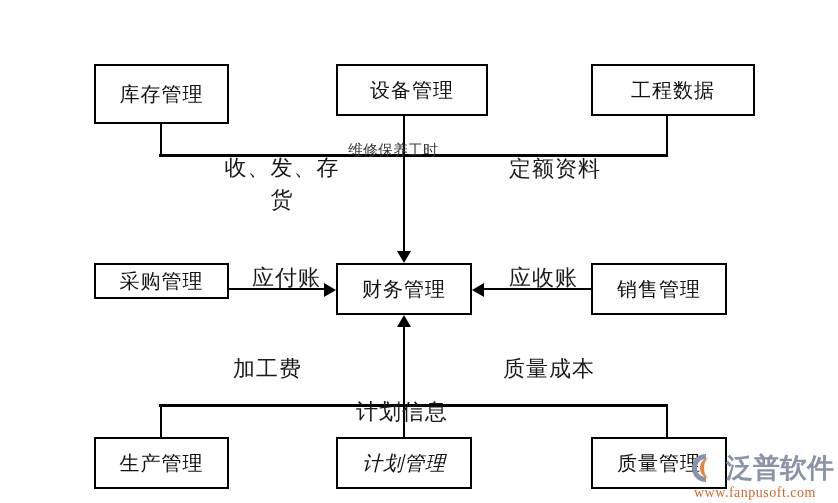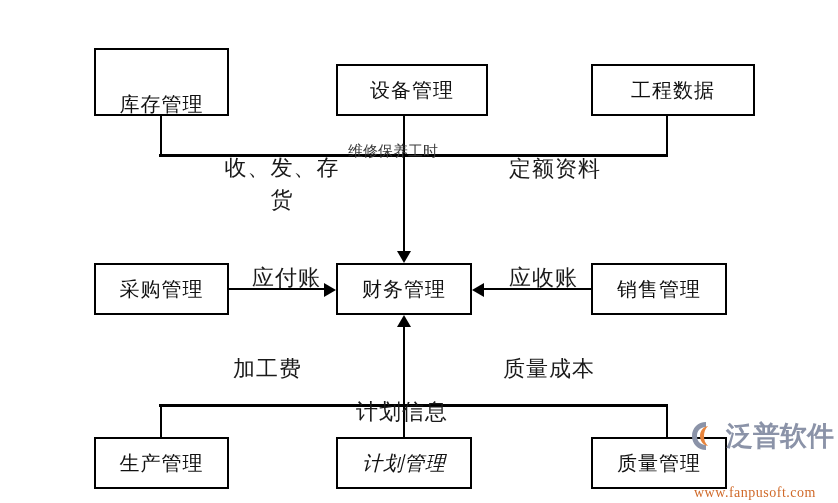--- a/index.html
+++ b/index.html
@@ -95,21 +95,20 @@
   
   #watermark {
     position: absolute;
     right: 4px;
     bottom: 2px;
     z-index: 20;
     display: flex;
     flex-direction: column;
     align-items: flex-start;
     pointer-events: none;
-    gap: 32px;
   }
   .wm-row {
     display: flex;
     align-items: center;
   }
   .wm-mark { margin-right: 2px; display: block; }
   .wm-text {
     font-family: "Liberation Sans", sans-serif;
     font-size: 27px;
     font-weight: bold;
@@ -124,21 +123,21 @@
     letter-spacing: 0.5px;
     margin-top: 1px;
     margin-left: 4px;
   }
 </style>
 </head>
 <body>
 
 <div id="diagram-root">
 
-  <div class="node" style="left:94px; top:48px; width:135px; height:68px;align-items:flex-end;">
+  <div class="node" style="left:94px; top:64px; width:135px; height:60px;">
     <span>库存管理</span>
   </div>
 
   <div class="node" style="left:336px; top:64px; width:152px; height:52px;">
     <span>设备管理</span>
   </div>
 
   <div class="node" style="left:591px; top:64px; width:164px; height:52px;">
     <span>工程数据</span>
   </div>
@@ -149,25 +148,25 @@
 
   <div class="line thick-h" style="left:159px; top:154px; width:509px;"></div>
 
   <div class="line v" style="left:403px; top:116px; height:40px;"></div>
 
   <div class="line v" style="left:403px; top:154px; height:101px;"></div>
   <div class="arrow down" style="left:397px; top:251px;"></div>
 
   <div class="edge-label wrap" style="left:222px; top:152px; width:120px;">收、发、存货</div>
 
-  <div class="edge-label small" style="left:348px; top:141px;">维修保养工时</div>
+  <div class="edge-label small" style="left:348px; top:141px;font-family:Liberation Mono, monospace;">维修保养工时</div>
 
   <div class="edge-label" style="left:509px; top:153px;">定额资料</div>
 
-  <div class="node" style="left:94px; top:263px; width:135px; height:52px;">
+  <div class="node" style="left:94px; top:263px; width:135px; height:36px;">
     <span>采购管理</span>
   </div>
 
   <div class="node" style="left:591px; top:263px; width:136px; height:52px;">
     <span>销售管理</span>
   </div>
 
   <div class="node" style="left:336px; top:263px; width:136px; height:52px;">
     <span>财务管理</span>
   </div>

